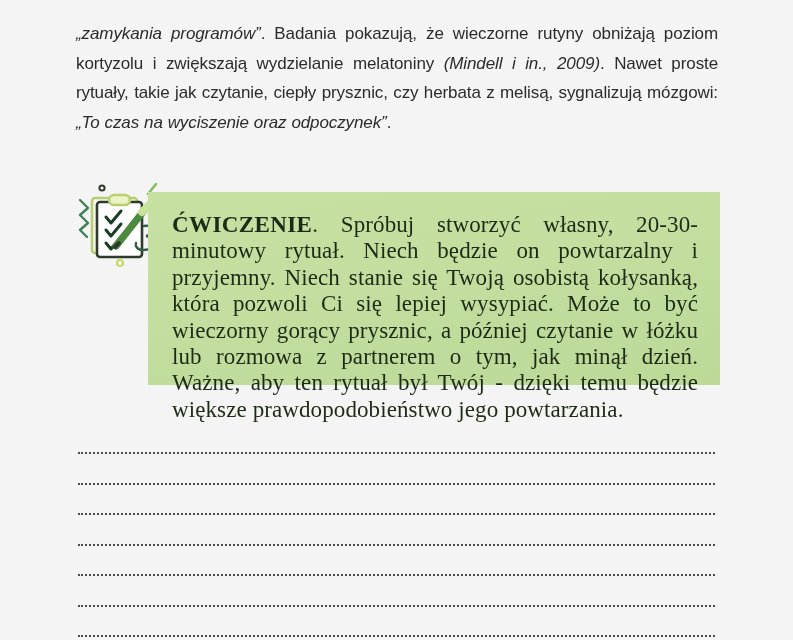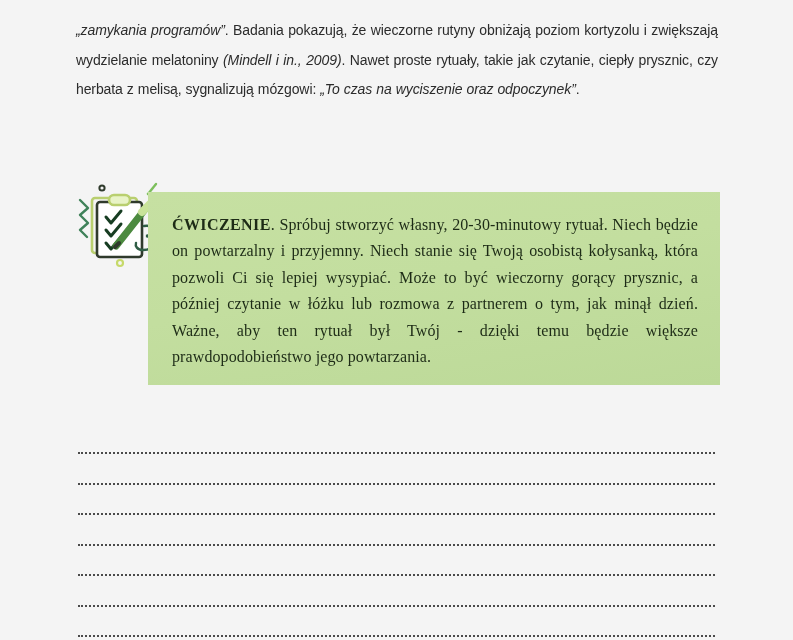--- a/index.html
+++ b/index.html
@@ -21,21 +21,21 @@
     background: #f4f4f4;
   }
 
   
   .intro {
     position: absolute;
     left: 76px;
     top: 2px;
     width: 642px;
     font-family: "Liberation Sans", sans-serif;
-    font-size: 14px;
+    font-size: 17px;
     line-height: 29.5px;
     color: #2b2b2b;
     text-align: justify;
     letter-spacing: -0.1px;
     word-spacing: 0.3px;
   }
   .intro i { font-style: italic; }
 
   
   .exercise-block {
@@ -59,21 +59,21 @@
     left: 82px;
     top: 20px;
     width: 572px;
     height: 193px;
     background: linear-gradient(170deg, #c6e0a2 0%, #c3de9f 45%, #bcd998 100%);
     box-sizing: border-box;
     padding: 20px 22px 16px 24px;
   }
   .exercise-text {
     font-family: "Liberation Serif", serif;
-    font-size: 16px;
+    font-size: 23px;
     line-height: 26.4px;
     color: #1d2b16;
     text-align: justify;
     margin: 0;
     letter-spacing: 0.1px;
   }
   .exercise-text .lead {
     font-variant: small-caps;
     font-weight: 600;
     letter-spacing: 0.4px;

